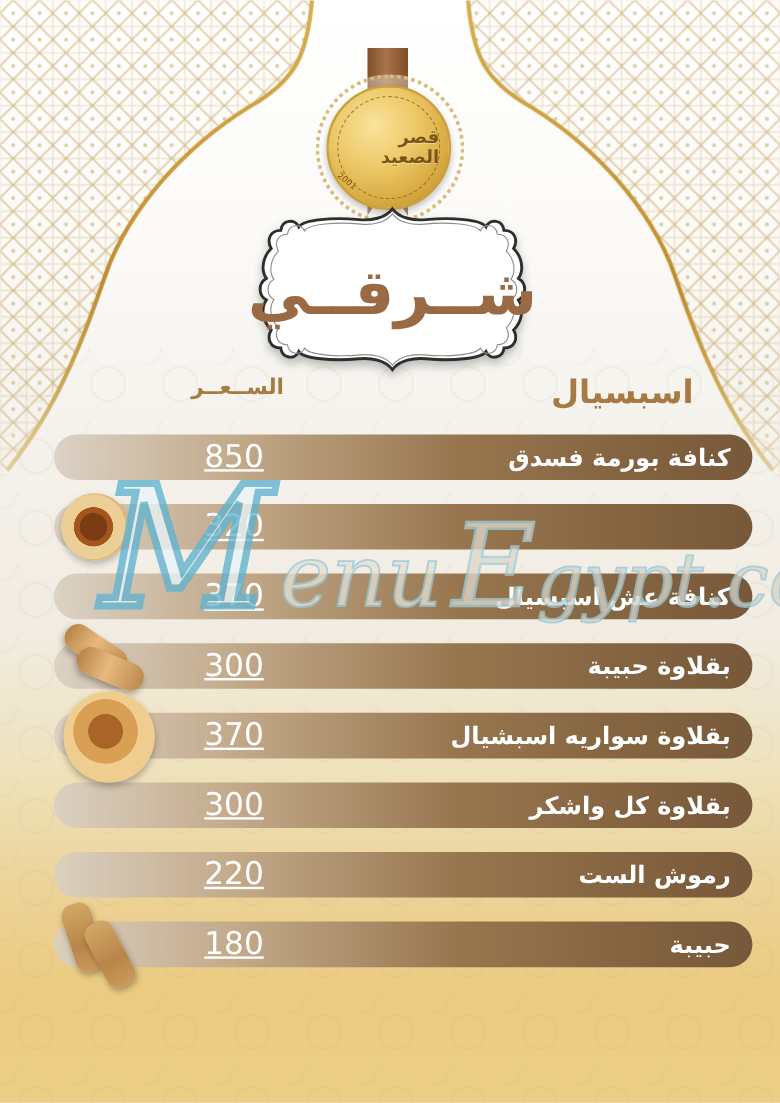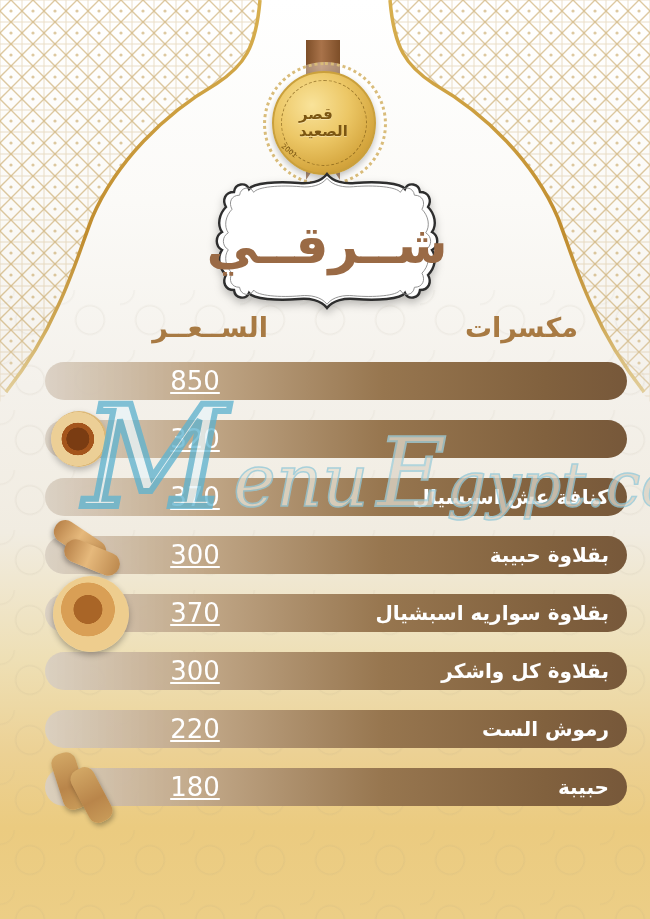--- a/index.html
+++ b/index.html
@@ -30,35 +30,35 @@
     border:3px dotted #d9bc7a; background:rgba(255,255,255,.35);
   }
   .coin{
     position:absolute; left:16px; top:31px; width:100px; height:100px; border-radius:50%;
     background:radial-gradient(circle at 38% 32%, #f9e39a, #ecc766 40%, #d5a63e 72%, #b3862b 100%);
     border:2px solid #caa03c; box-shadow:0 3px 6px rgba(0,0,0,.25);
     display:flex; align-items:center; justify-content:center;
   }
   .coin::after{content:""; position:absolute; inset:7px; border-radius:50%; border:1px dashed rgba(122,88,20,.65);}
   .coin-text{
-    direction:rtl; text-align:left; color:#7b5612; font-weight:bold; font-size:15px; line-height:1.15;
-    text-shadow:0 1px 0 rgba(255,255,255,.35); padding:0 25px;
+    direction:rtl; text-align:right; color:#7b5612; font-weight:bold; font-size:15px; line-height:1.15;
+    text-shadow:0 1px 0 rgba(255,255,255,.35); padding:0 8px;
   }
   .coin-year{position:absolute; left:6px; bottom:18px; font-size:7px; color:#7b5612; transform:rotate(38deg);}
 
   
   .cartouche{position:absolute; left:206px; top:170px; width:242px; height:150px; z-index:3;}
   .cartouche .title{
     position:absolute; inset:0; display:flex; align-items:center; justify-content:center;
     direction:rtl; color:#9a6a45; font-size:52px; font-weight:bold;
   }
 
   
   .col-headers{position:absolute; left:0; right:0; top:312px; height:42px; z-index:2;}
-  .col-price{position:absolute; left:128px; width:140px; color:#a87a43; font-size:27px; font-weight:bold; direction:rtl;}
+  .col-price{position:absolute; left:128px; width:140px; text-align:center; color:#a87a43; font-size:18px; font-weight:bold; direction:rtl;}
   .col-item{position:absolute; right:72px; color:#a87a43; font-size:27px; font-weight:bold; direction:rtl;}
 
   
   .menu-list{position:absolute; left:45px; right:23px; top:362px; z-index:2;}
   .menu-row{
     position:relative; height:38px; margin-bottom:20px; border-radius:19px;
     background:linear-gradient(90deg, rgba(217,207,194,.92) 0%, #c0a686 28%, #97764f 58%, #81613e 86%, #77583a 100%);
     display:flex; align-items:center; justify-content:flex-end; padding-right:18px; box-sizing:border-box;
   }
   .item-name{direction:rtl; color:#ffffff; font-size:20px; font-weight:bold; white-space:nowrap;}
@@ -155,27 +155,28 @@
         <path id="cart" d="M118 4 C124 12 136 14 146 13 C168 11 192 13 196 19 C199 12 210 13 211 22 C220 22 223 30 219 37 C226 44 228 55 223 62 C230 66 230 76 223 80 C228 87 226 98 219 105 C223 112 220 120 211 120 C210 129 199 130 196 123 C192 129 168 131 146 129 C136 128 124 130 118 138 C112 130 100 128 90 129 C68 131 44 129 40 123 C37 130 26 129 25 120 C16 120 13 112 17 105 C10 98 8 87 13 80 C6 76 6 66 13 62 C8 55 10 44 17 37 C13 30 16 22 25 22 C26 13 37 12 40 19 C44 13 68 11 90 13 C100 14 112 12 118 4 Z"></path>
       </defs>
       <use href="#cart" fill="#ffffff" stroke="#2e2e2e" stroke-width="2.4" filter="drop-shadow(0 4px 4px rgba(0,0,0,0.25))"></use>
       <use href="#cart" fill="none" stroke="#8c8c8c" stroke-width="1" transform="translate(118,75) scale(0.94) translate(-118,-75)"></use>
     </svg>
     <div class="title">شــرقــي</div>
   </div>
 
   <div class="col-headers">
     <div class="col-price">الســعــر</div>
-    <div class="col-item">مكسرات</div>
+    <div class="col-item">اسبسيال</div>
   </div>
 
   <div class="menu-list">
     <div class="menu-row">
 
       <span class="item-price">850</span>
+      <span class="item-name">كنافة بورمة فسدق</span>
     </div>
 
     <div class="menu-row">
       <div class="photo photo-kunafa-nest" style="display: block;"></div>
       <span class="item-price">320</span>
     </div>
 
     <div class="menu-row">
 
       <span class="item-price">370</span>

